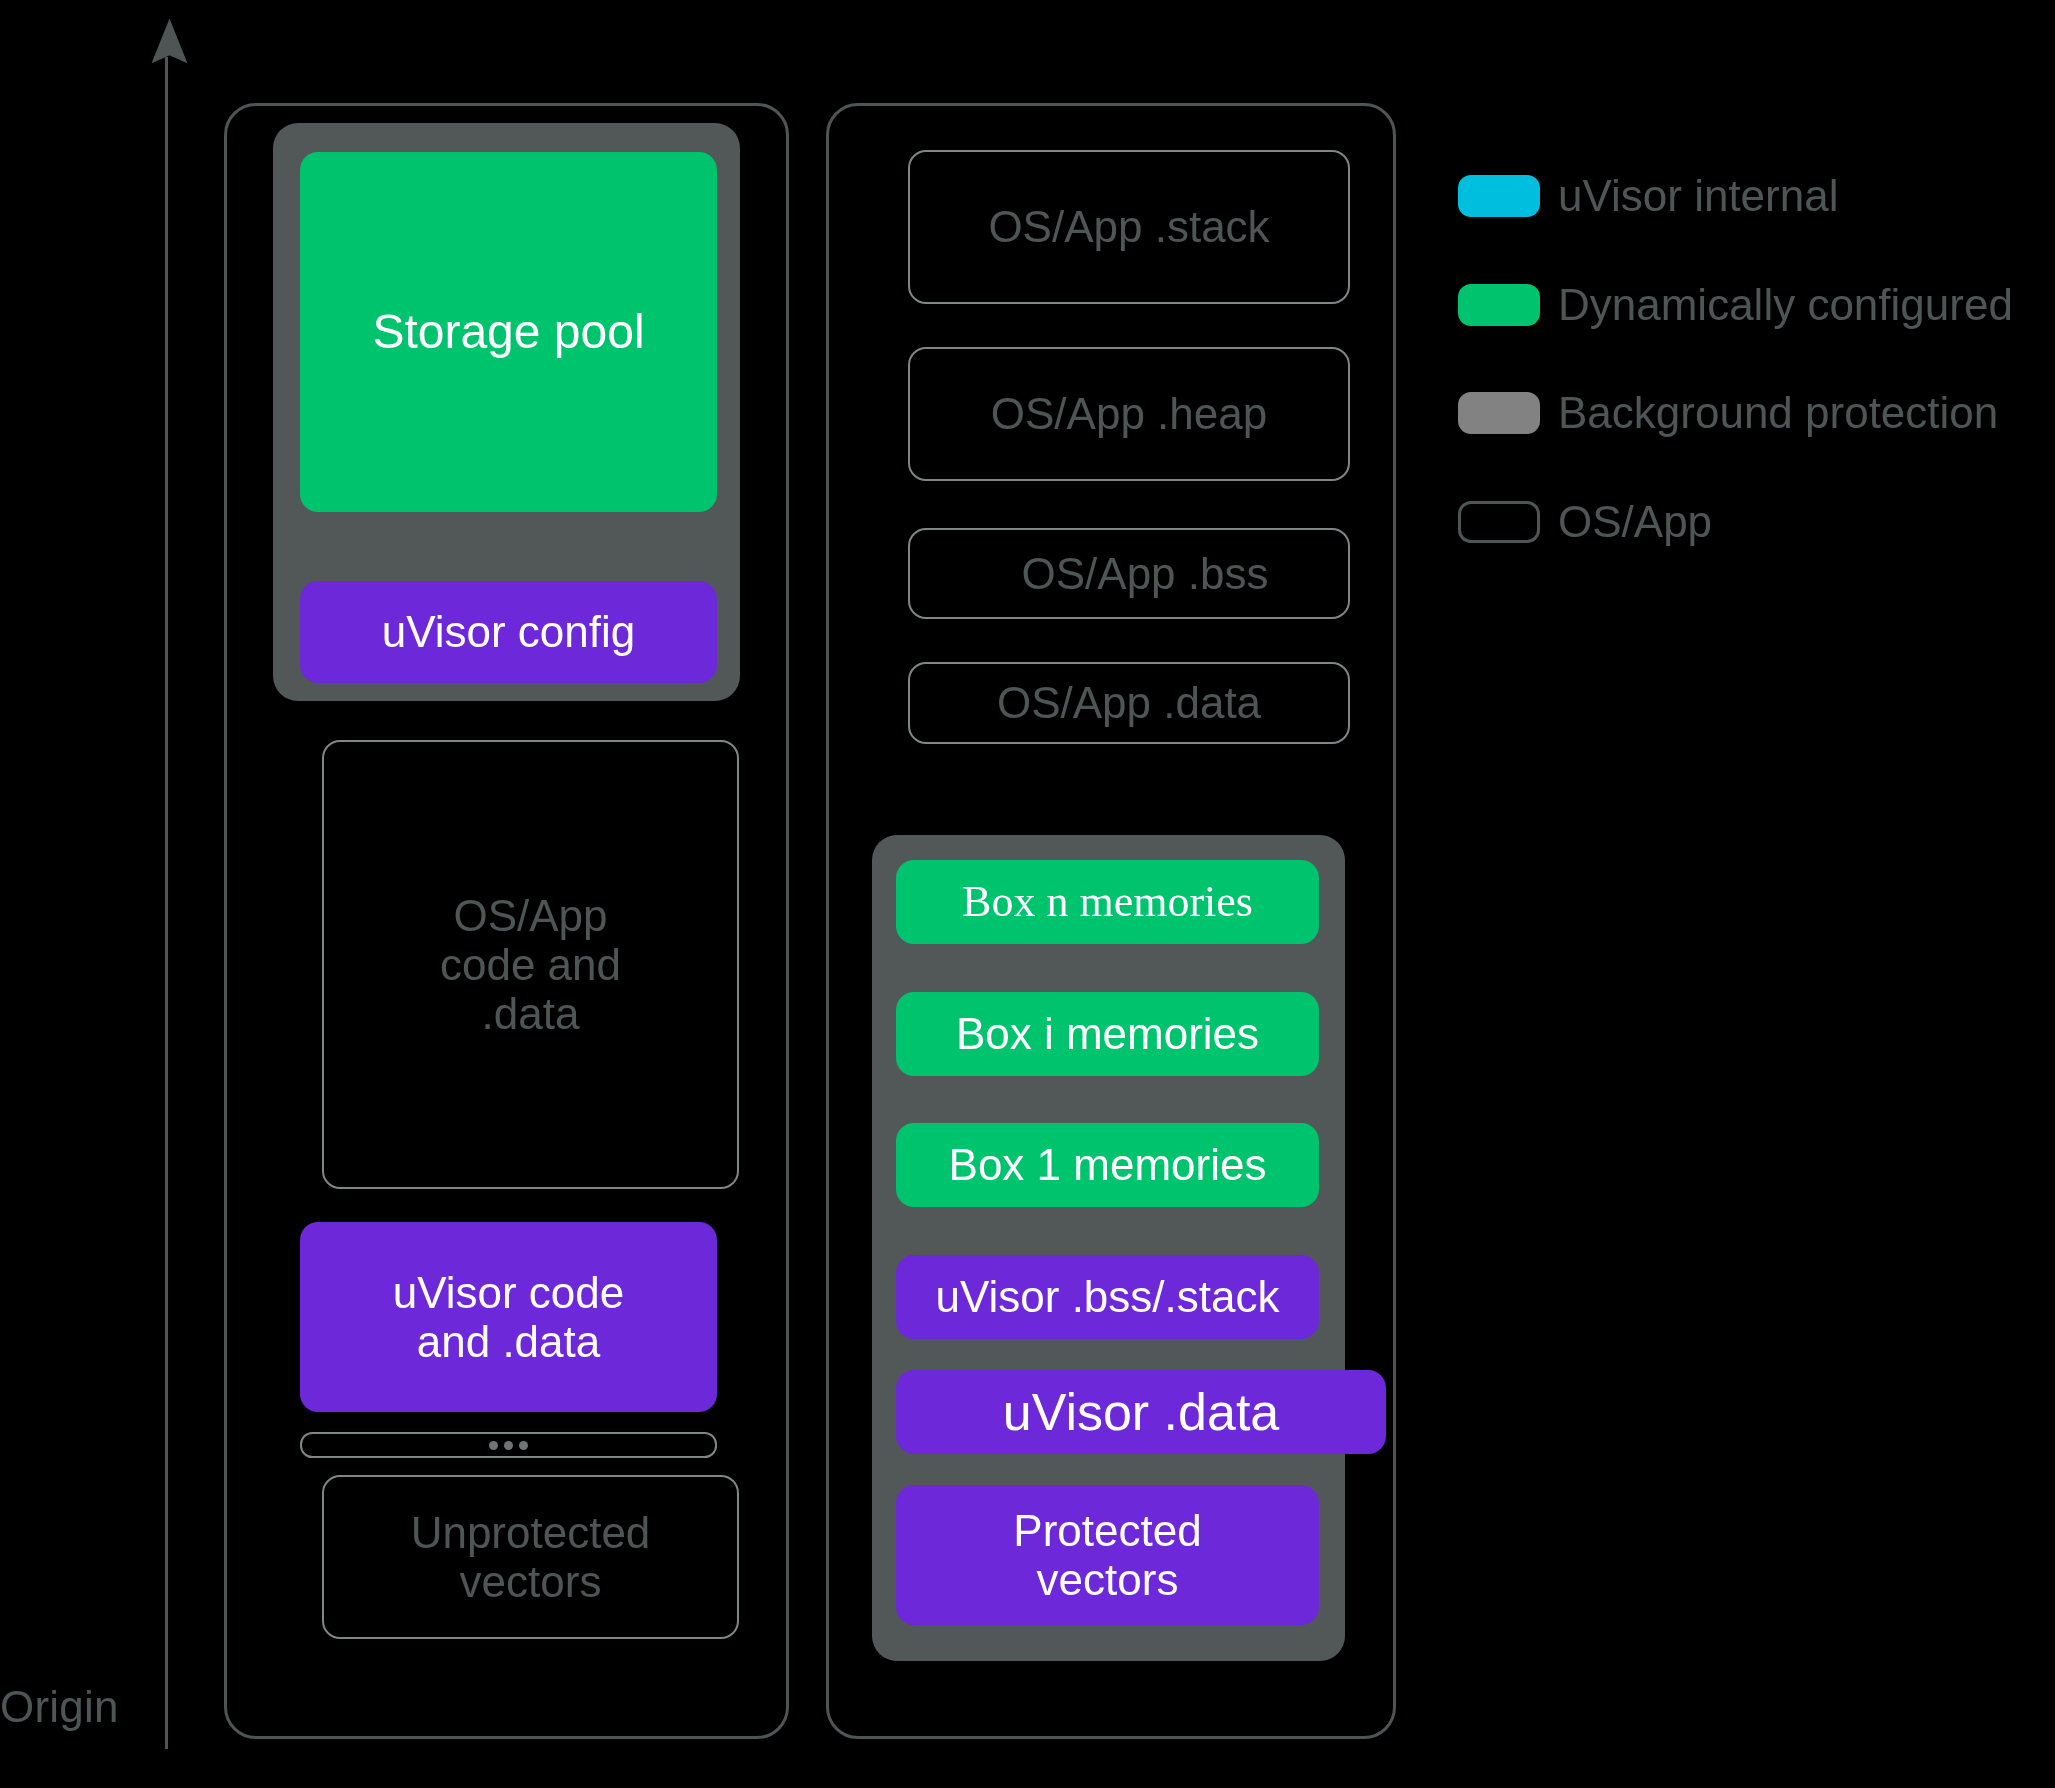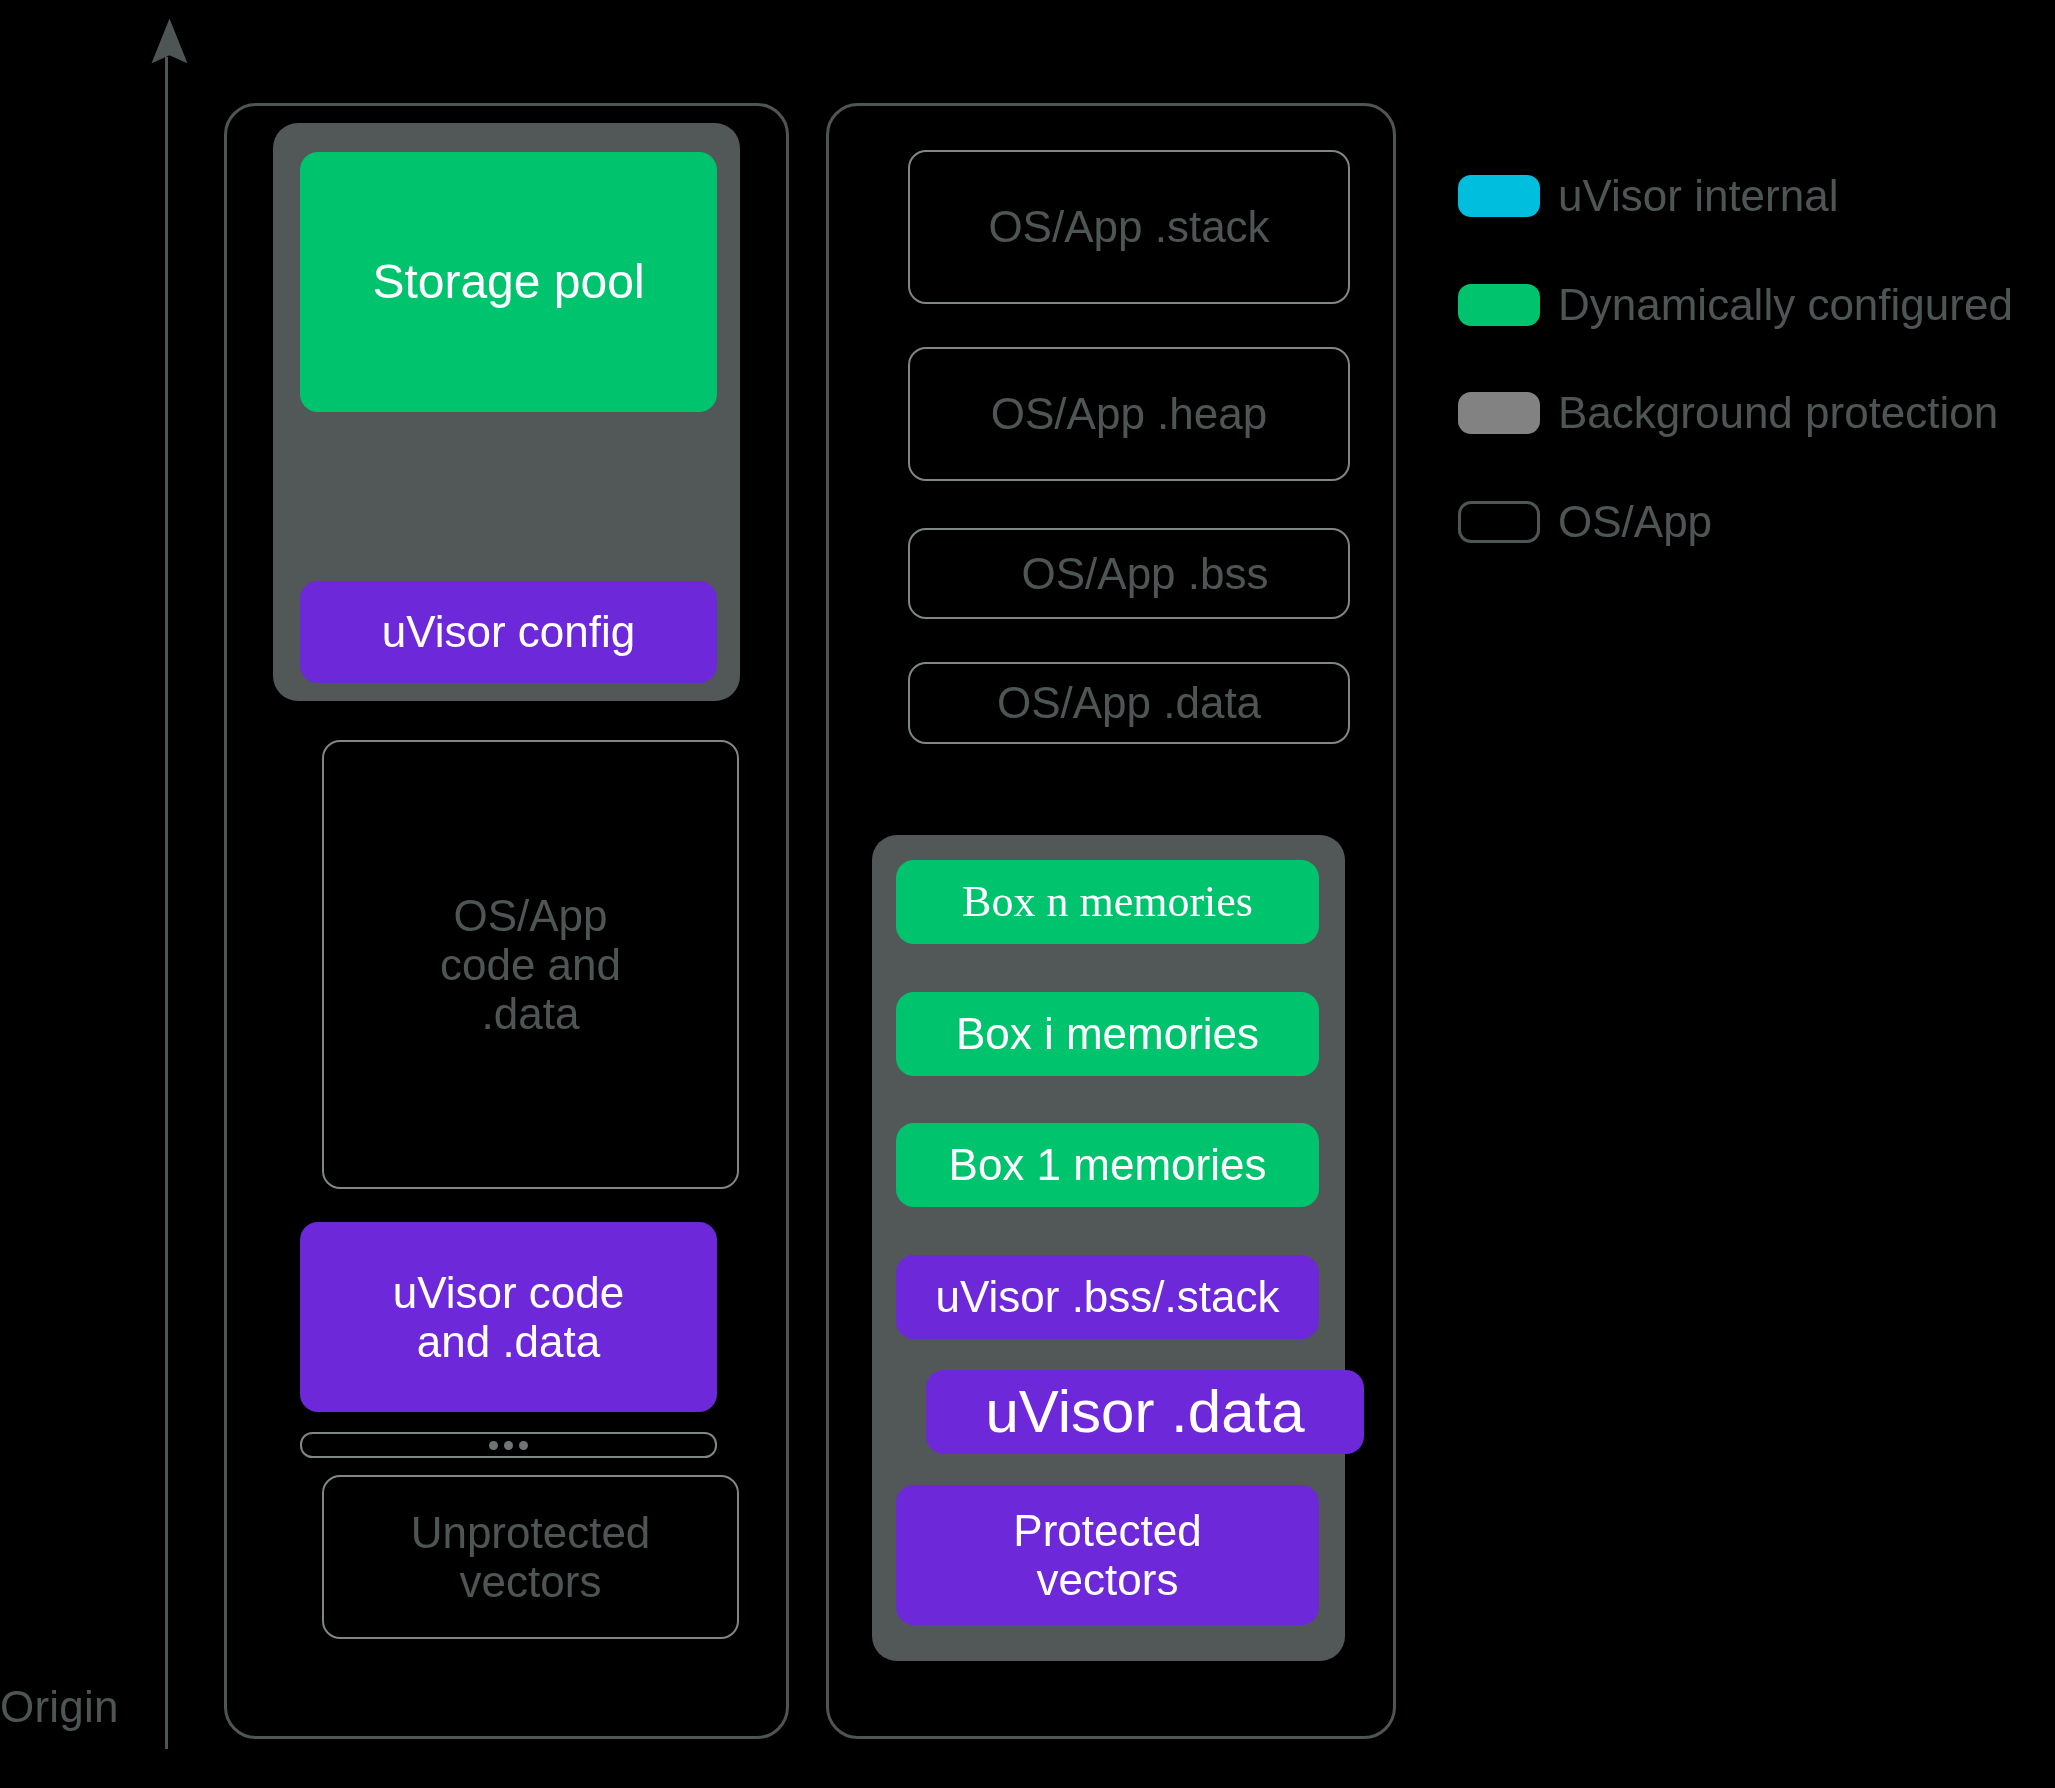--- a/index.html
+++ b/index.html
@@ -164,21 +164,21 @@
     <svg class="axis-head" viewBox="0 0 120 120">
       <path d="M60 6 L104 116 Q60 96 60 96 Q60 96 16 116 Z" fill="#4e5555"></path>
     </svg>
   </div>
   <div class="origin-label">Origin</div>
 
   <div class="outer-col" style="left:224px; top:103px; width:565px; height:1636px;"></div>
 
   <div class="prot-wrap" style="left:273px; top:123px; width:467px; height:578px;"></div>
 
-  <div class="blk green" style="left:300px; top:152px; width:417px; height:260px; font-size:48px;">Storage pool</div>
+  <div class="blk green" style="left:300px; top:152px; width:417px; height:360px; font-size:48px;">Storage pool</div>
 
   <div class="blk cyan" style="left:300px; top:581px; width:417px; height:102px; font-size:44px;">uVisor config</div>
 
   <div class="blk outline" style="left:300px; top:740px; width:417px; height:449px; font-size:44px;">OS/App
 code and
 .data</div>
 
   <div class="blk cyan" style="left:300px; top:1222px; width:417px; height:190px; font-size:44px;">uVisor code
 and .data</div>
 
@@ -204,21 +204,21 @@
   <div class="prot-wrap" style="left:872px; top:835px; width:473px; height:826px;"></div>
 
   <div class="blk green" style="left:896px; top:860px; width:423px; height:84px; font-size:44px;font-family:Liberation Serif, serif;">Box n memories</div>
 
   <div class="blk green" style="left:896px; top:992px; width:423px; height:84px; font-size:44px;">Box i memories</div>
 
   <div class="blk green" style="left:896px; top:1123px; width:423px; height:84px; font-size:44px;">Box 1 memories</div>
 
   <div class="blk cyan" style="left:896px; top:1255px; width:423px; height:84px; font-size:44px;">uVisor .bss/.stack</div>
 
-  <div class="blk cyan" style="left:896px; top:1370px; width:438px; height:84px; font-size:60px;margin-left:30px;">uVisor .data</div>
+  <div class="blk cyan" style="left:896px; top:1370px; width:490px; height:84px; font-size:52px;">uVisor .data</div>
 
   <div class="blk cyan" style="left:896px; top:1485px; width:423px; height:140px; font-size:44px;">Protected
 vectors</div>
 
 
   <div id="legend">
 
     <div class="legend-row" style="top:0px;">
       <span class="legend-swatch cyan"></span>
       <span class="legend-label">uVisor internal</span>

